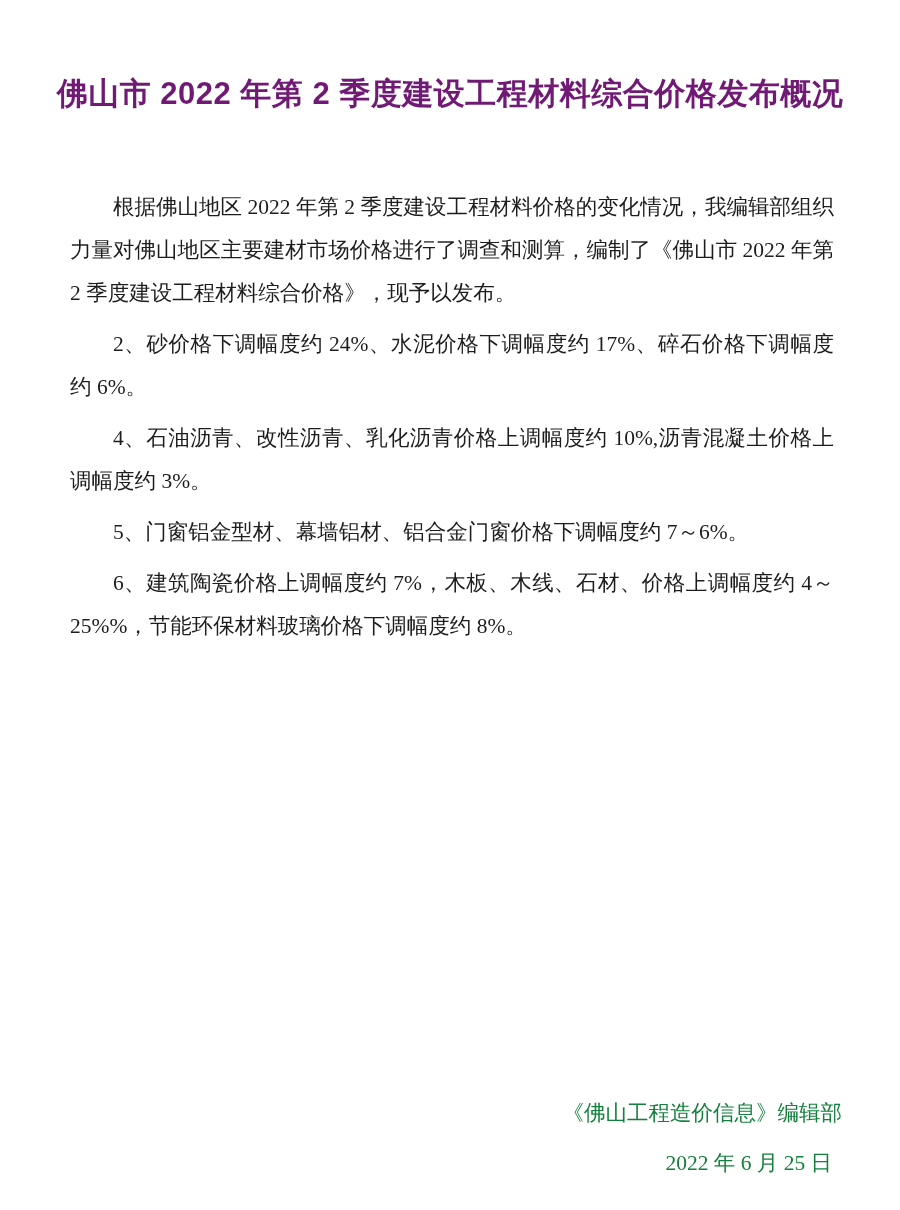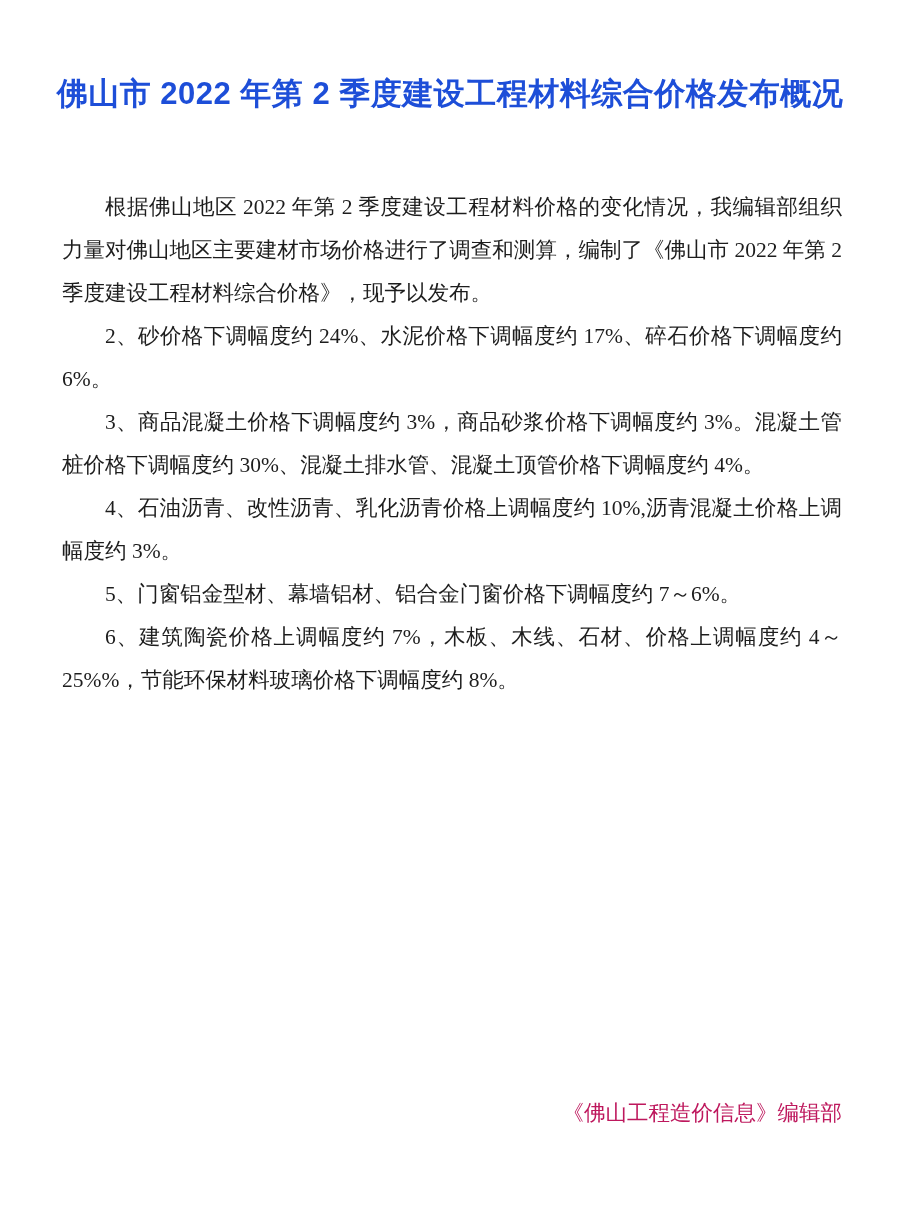--- a/index.html
+++ b/index.html
@@ -17,59 +17,59 @@
     color: #1d1d1d;
   }
   .doc-title {
     margin: 76px 34px 0 34px;
     text-align: center;
     font-family: "Liberation Sans", "DejaVu Sans", sans-serif;
     font-weight: 700;
     font-size: 31px;
     line-height: 36px;
     letter-spacing: 0.5px;
-    color: #1d4ed8;
+    color: #701a75;
   }
   .doc-body {
     margin: 74px 58px 0 62px;
     font-size: 21.5px;
     line-height: 43px;
     text-align: justify;
   }
   .doc-body p {
-    margin: 0;
+    margin: 8px;
     padding: 0;
     text-indent: 2em;
   }
   .doc-footer {
     position: absolute;
     top: 1088px;
     right: 58px;
     text-align: right;
     font-size: 21.5px;
     line-height: 50px;
-    color: #be185d;
+    color: #15803d;
   }
   .doc-footer .date-line {
     padding-right: 10px;
   }
 </style>
 </head>
 <body>
 
 <div class="page">
 
   <h1 class="doc-title">佛山市 2022 年第 2 季度建设工程材料综合价格发布概况</h1>
 
   <div class="doc-body">
     <p>根据佛山地区 2022 年第 2 季度建设工程材料价格的变化情况，我编辑部组织力量对佛山地区主要建材市场价格进行了调查和测算，编制了《佛山市 2022 年第 2 季度建设工程材料综合价格》，现予以发布。</p>
     <p>2、砂价格下调幅度约 24%、水泥价格下调幅度约 17%、碎石价格下调幅度约 6%。</p>
-    <p>3、商品混凝土价格下调幅度约 3%，商品砂浆价格下调幅度约 3%。混凝土管桩价格下调幅度约 30%、混凝土排水管、混凝土顶管价格下调幅度约 4%。</p>
     <p>4、石油沥青、改性沥青、乳化沥青价格上调幅度约 10%,沥青混凝土价格上调幅度约 3%。</p>
     <p>5、门窗铝金型材、幕墙铝材、铝合金门窗价格下调幅度约 7～6%。</p>
     <p>6、建筑陶瓷价格上调幅度约 7%，木板、木线、石材、价格上调幅度约 4～25%%，节能环保材料玻璃价格下调幅度约 8%。</p>
   </div>
 
   <div class="doc-footer">
     <div class="signature-line">《佛山工程造价信息》编辑部</div>
+    <div class="date-line">2022 年 6 月 25 日</div>
   </div>
 
 </div>
 
 </body></html>

